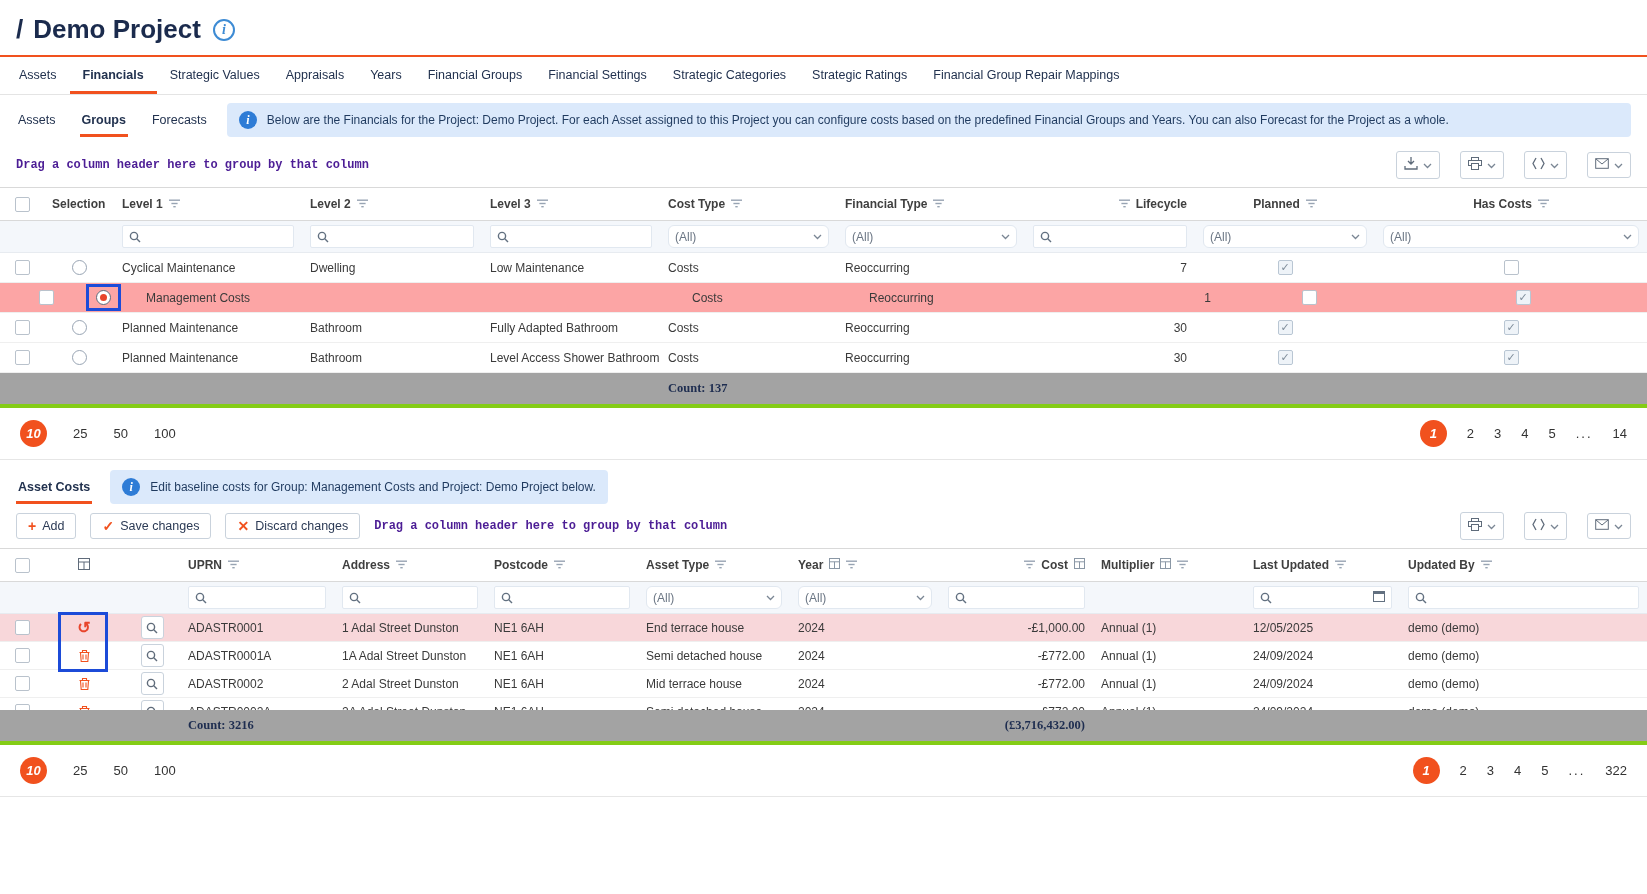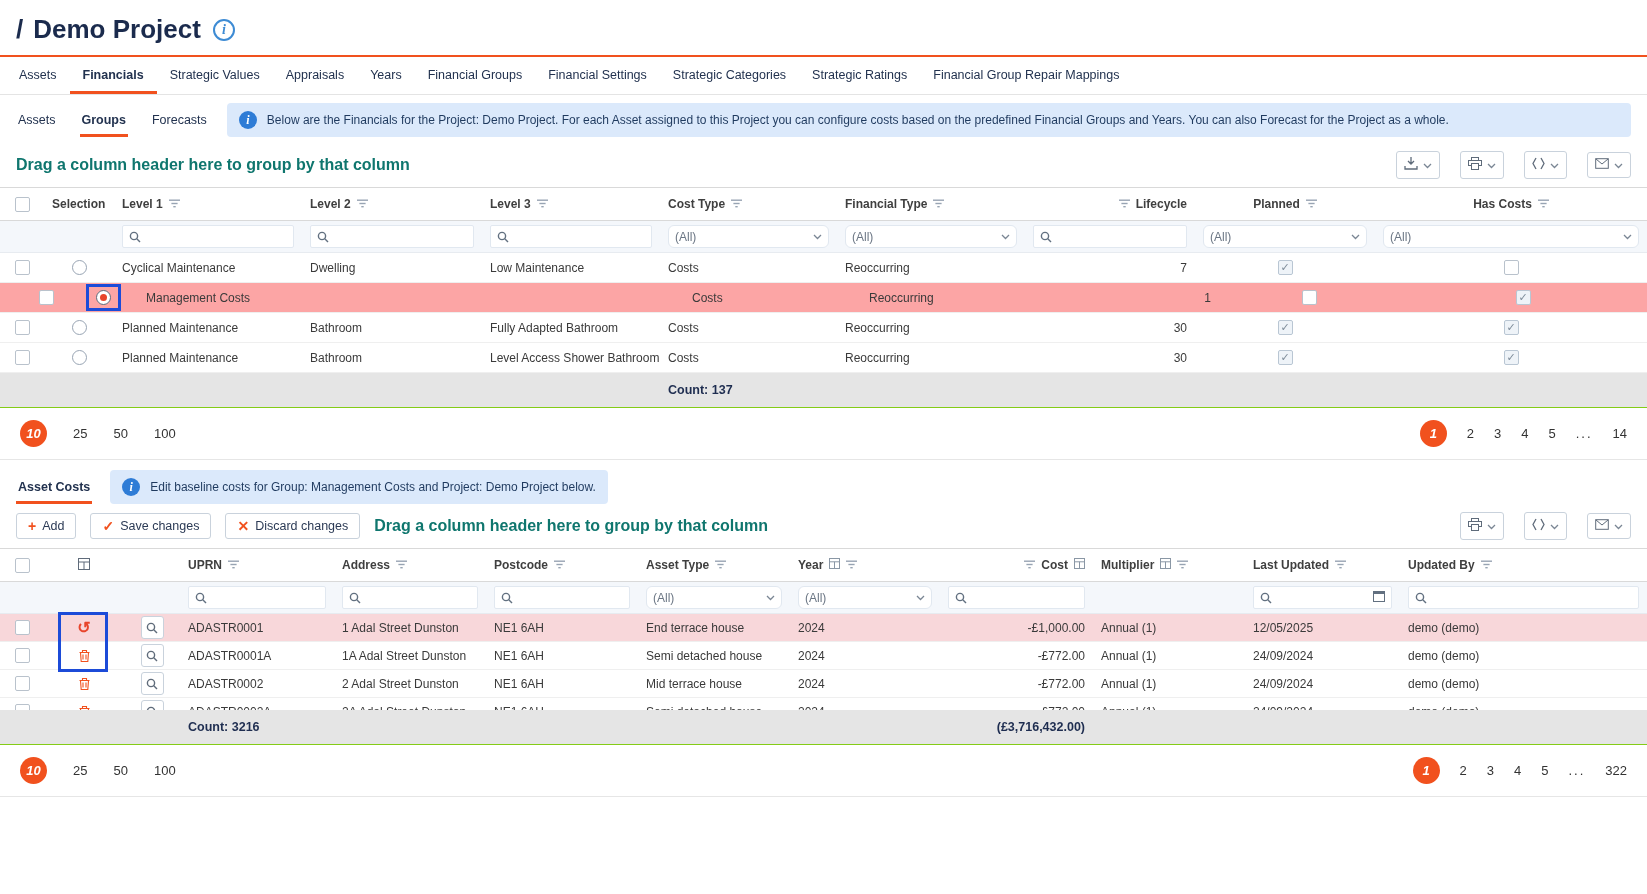--- a/index.html
+++ b/index.html
@@ -26,21 +26,21 @@
   .stab { padding: 9px 2px 7px; color: #22324f; font-size: 12.5px; cursor: pointer; border-bottom: 3px solid transparent; white-space: nowrap; }
   .stab.active { font-weight: bold; border-bottom-color: #f1511e; }
   .banner { flex: 1; display: flex; align-items: center; gap: 10px; background: #dbe9fb;
     border-radius: 4px; padding: 8px 12px; color: #1f3a5f; }
   .info-solid { flex: 0 0 auto; width: 18px; height: 18px; border-radius: 50%; background: #2e7cd6; color: #fff;
     display: inline-flex; align-items: center; justify-content: center;
     font-family: "Liberation Serif", serif; font-style: italic; font-weight: bold; font-size: 12px; }
 
   
   .bar { display: flex; align-items: center; padding: 8px 16px; gap: 14px; }
-  .drag-hint { font-weight: bold; color: #0f766e; font-size: 16px; }
+  .drag-hint { font-weight: bold; color: #4c1d95; font-size: 12px; font-family: Liberation Mono, monospace; }
   .spacer { flex: 1; }
   .icon-btn { display: inline-flex; align-items: center; gap: 5px; border: 1px solid #c9d2dc; border-radius: 3px;
     background: #fff; padding: 5px 7px; cursor: pointer; margin-left: 6px; }
   .tool-btn { display: inline-flex; align-items: center; gap: 6px; border: 1px solid #c9d2dc; border-radius: 3px;
     background: #fff; padding: 5px 11px; cursor: pointer; color: #2b3a55; font-size: 12.5px; }
   .tool-glyph { color: #f1511e; font-size: 14px; font-weight: bold; line-height: 1; }
 
   
   .grid { width: 100%; }
   .g-cols { display: grid; grid-template-columns: 44px 70px 188px 180px 178px 177px 188px 170px 180px 1fr; }
@@ -48,21 +48,21 @@
   .hdr { border-top: 1px solid #d9d9d9; border-bottom: 1px solid #d9d9d9; height: 34px; align-items: center; background: #fff; }
   .hdr .cell { font-weight: bold; color: #3f3f3f; display: flex; align-items: center; gap: 6px; }
   .filter-row { height: 32px; align-items: center; background: #f4f7fb; border-bottom: 1px solid #e7ebf0; }
   .cell { padding: 0 8px; overflow: hidden; white-space: nowrap; display: flex; align-items: center; }
   .cell.right { justify-content: flex-end; }
   .cell.center { justify-content: center; }
   .g-row { height: 30px; align-items: center; border-bottom: 1px solid #efefef; background: #fff; cursor: pointer; }
   .g-row.selected { background: #fca5a5; padding-left: 24px; }
   .a-row { height: 28px; align-items: center; border-bottom: 1px solid #efefef; background: #fff; cursor: pointer; }
   .a-row.modified { background: #f8d7da; }
-  .foot { height: 35px; align-items: center; border-bottom: 1px solid #84cc16; background: #e5e5e5; }
+  .foot { height: 35px; align-items: center; border-bottom: 4px solid #84cc16; background: #a3a3a3; font-family: Liberation Serif, serif; }
   .foot .cell { font-weight: bold; color: #1e2d50; font-size: 12.5px; }
 
   .cb { width: 15px; height: 15px; border: 1px solid #b9c2cc; border-radius: 2px; background: #fff;
     display: inline-flex; align-items: center; justify-content: center; }
   .cb.checked { background: #eef3f8; border-color: #b9c6d3; }
   .cb.checked::after { content: "\2713"; color: #7d8b99; font-size: 11px; }
   .radio { width: 15px; height: 15px; border: 1px solid #98a4b3; border-radius: 50%; background: #fff;
     display: inline-flex; align-items: center; justify-content: center; }
   .radio.selected { border-color: #5f6b7a; }
   .radio.selected::after { content: ""; width: 7px; height: 7px; border-radius: 50%; background: #e8452c; }

